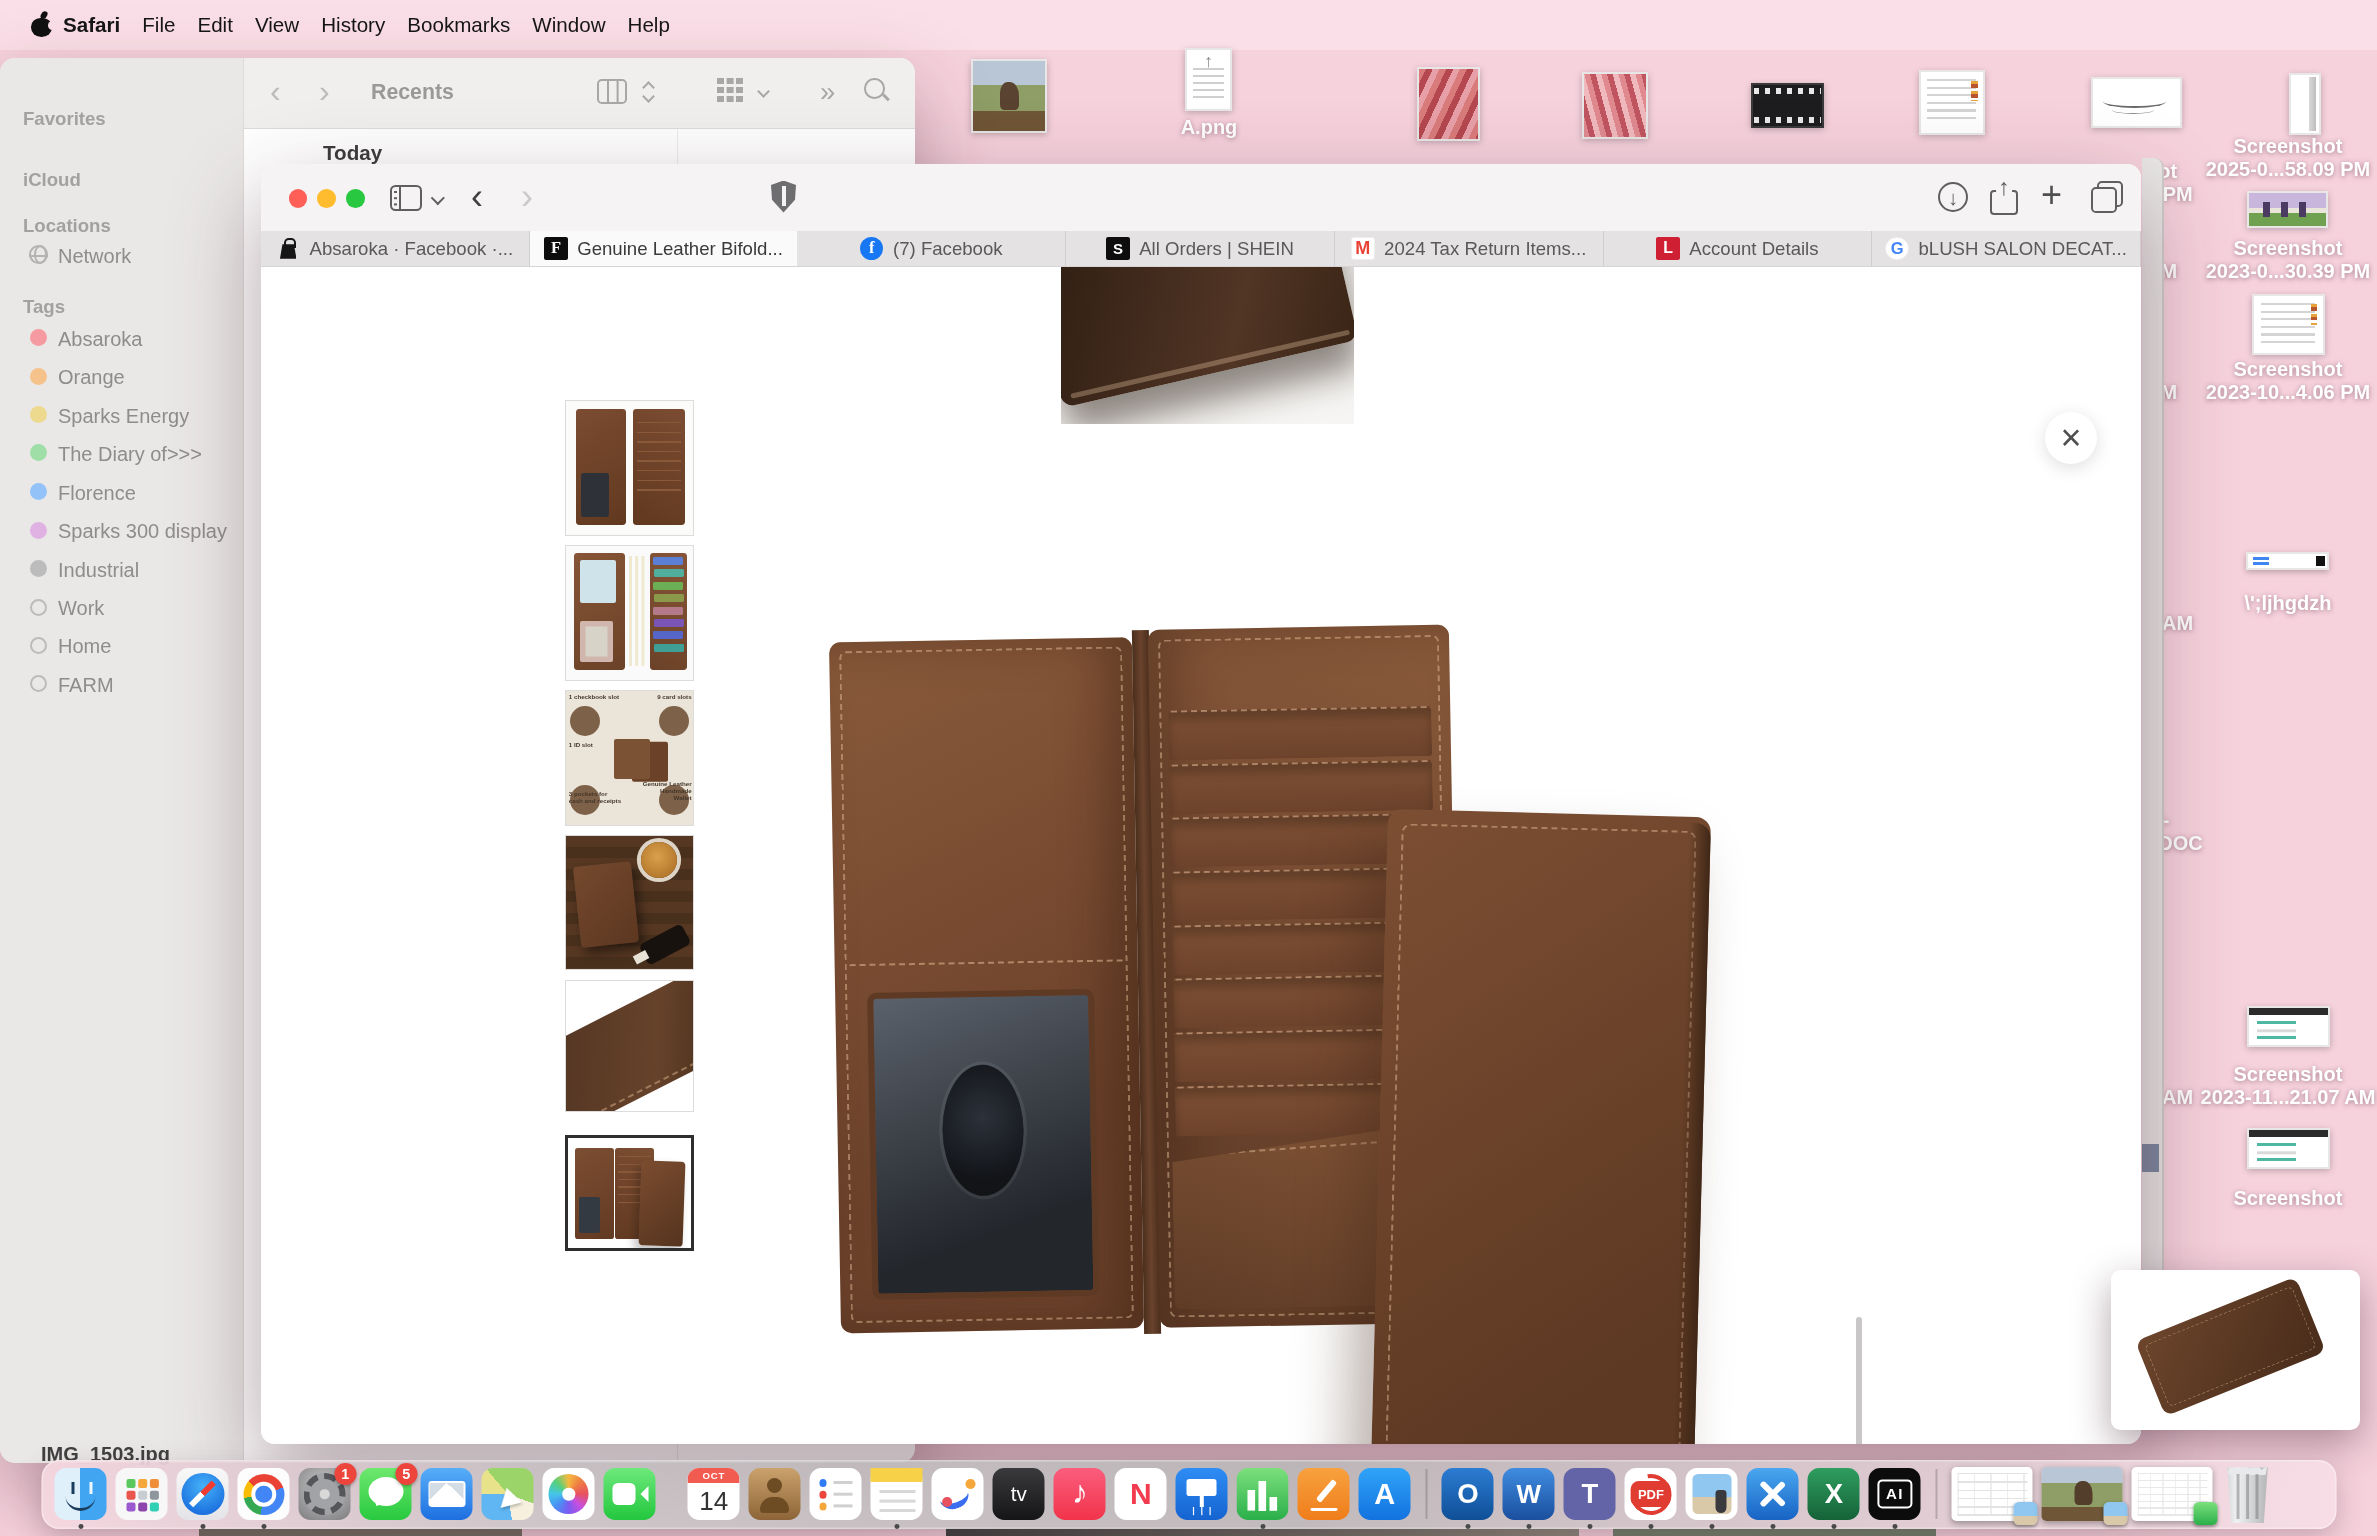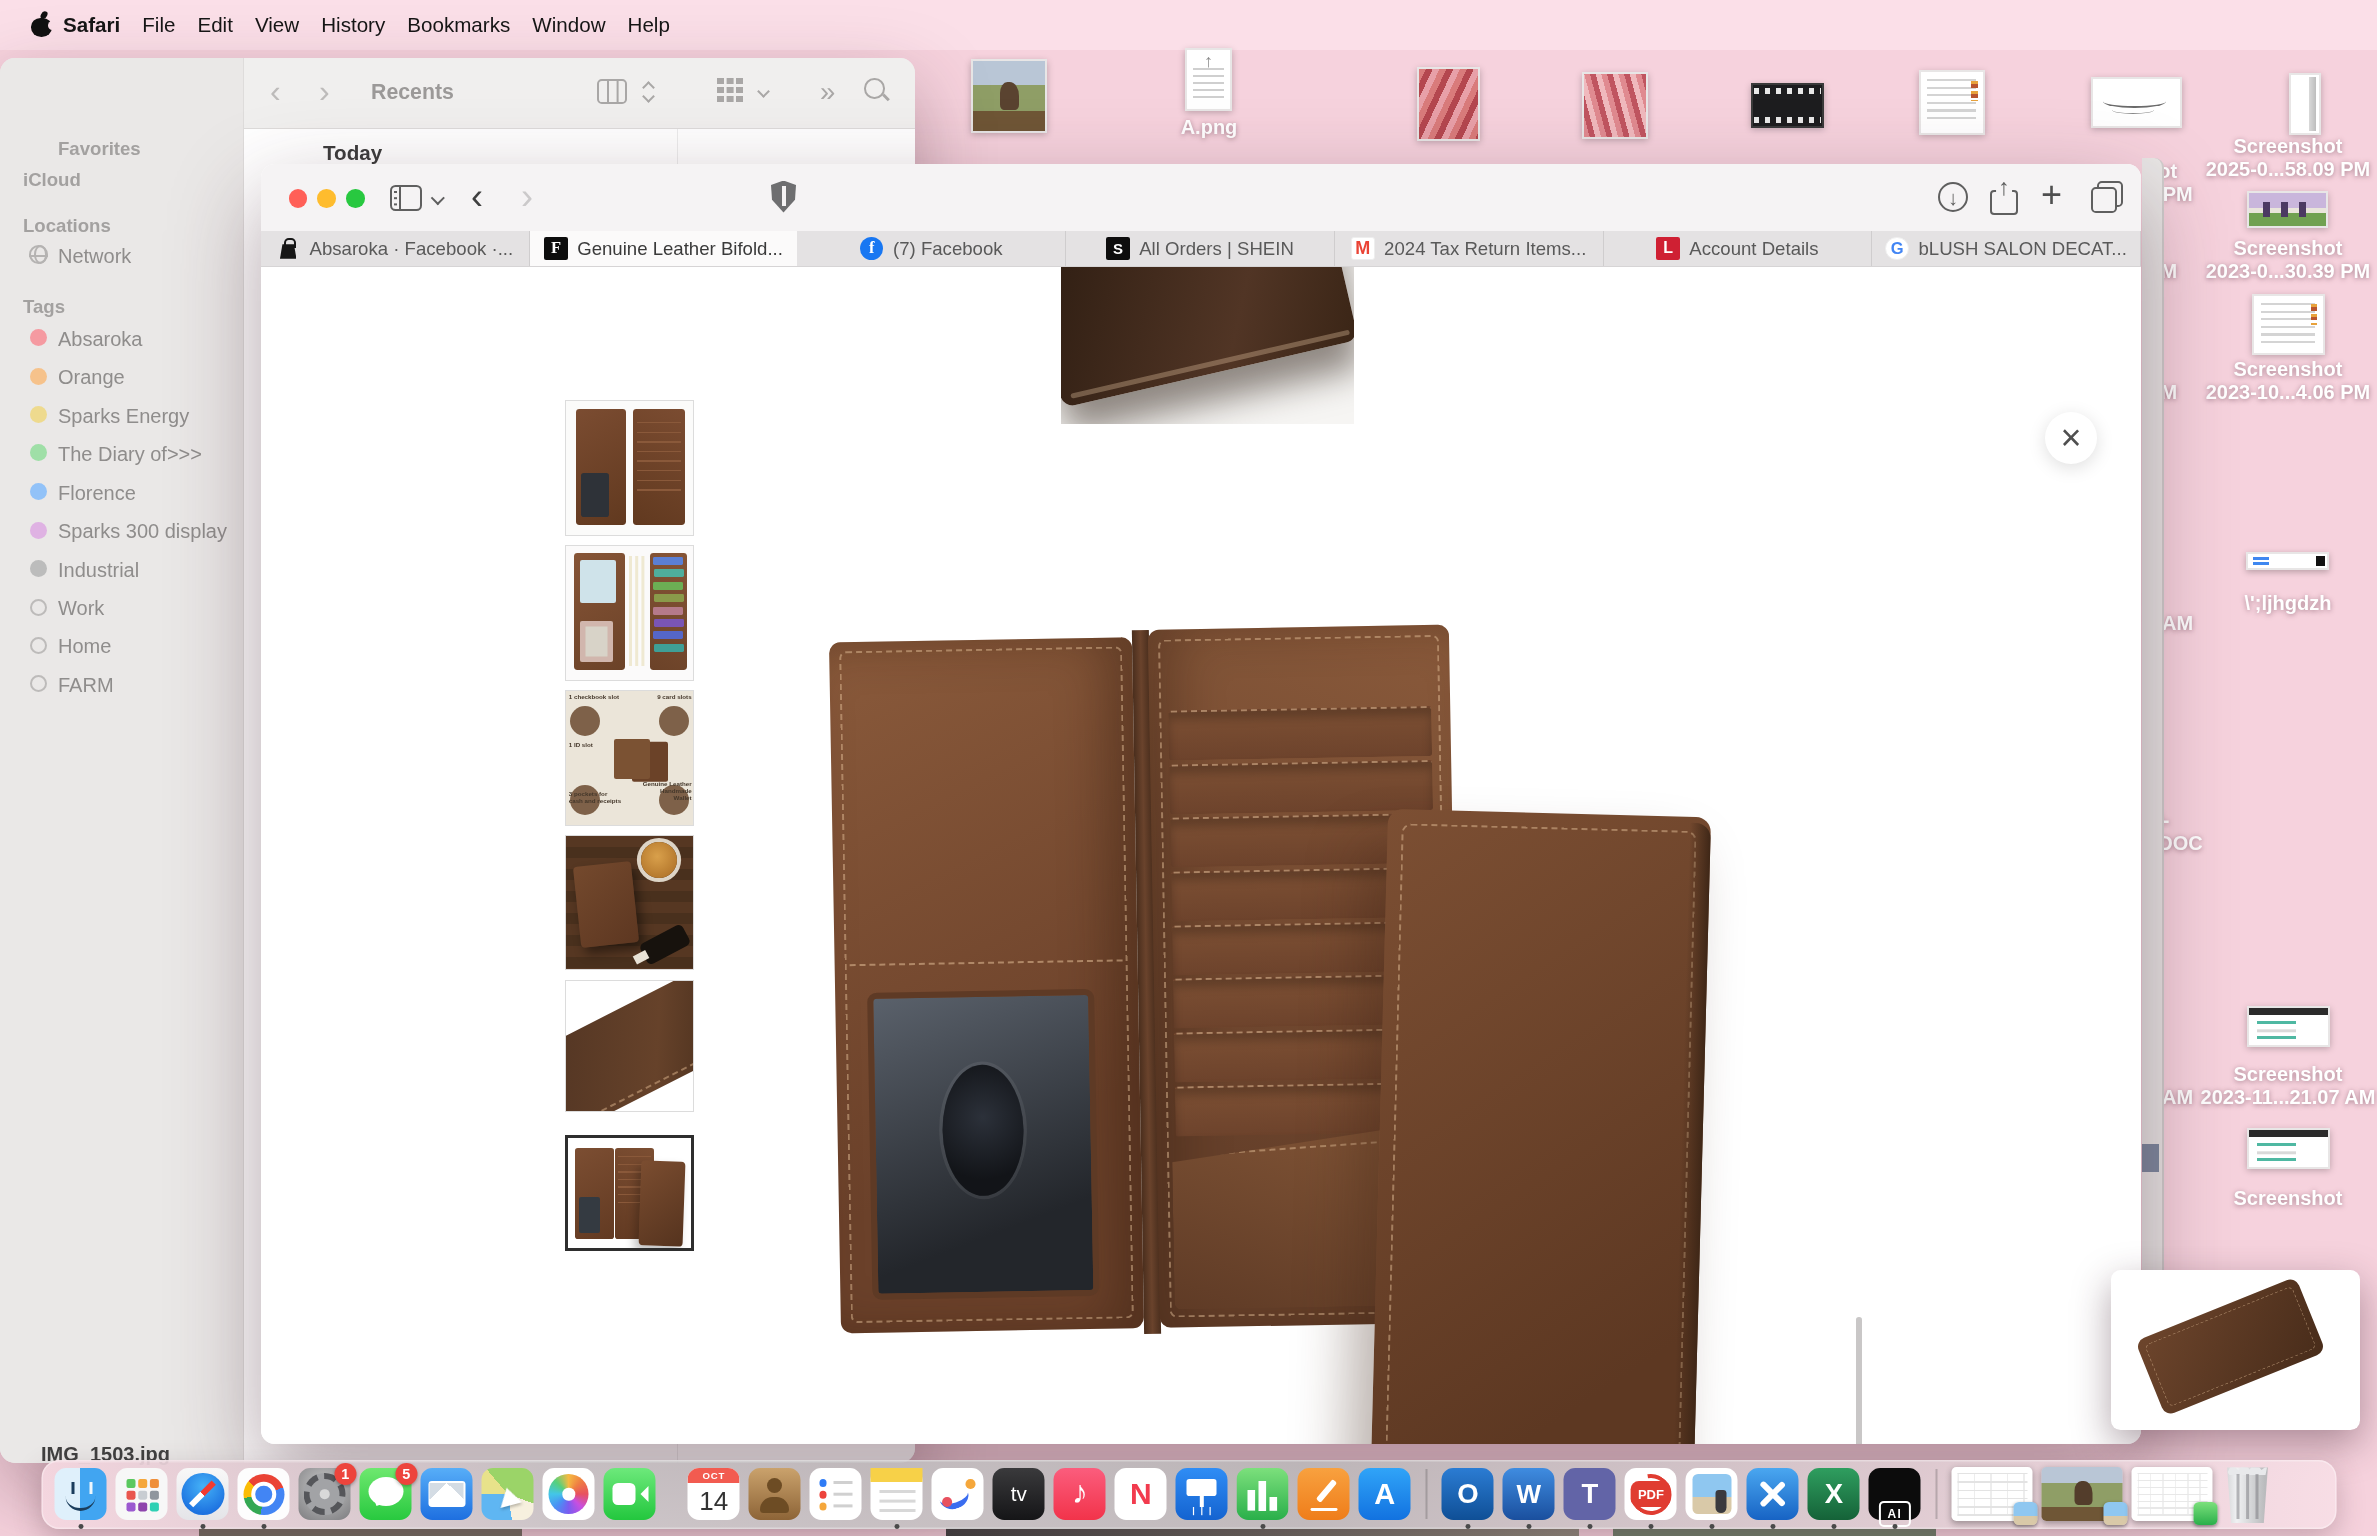--- a/index.html
+++ b/index.html
@@ -357,21 +357,21 @@
   .i-photoapp{background:#fff;}
   .i-photoapp::before{content:"";position:absolute;left:6.2px;top:6.2px;right:6.2px;bottom:6.2px;border-radius:5.5px;
     background:linear-gradient(#8fc7f0 0 58%,#d9c9a8 58% 100%);}
   .i-photoapp::after{content:"";position:absolute;right:11px;bottom:6.9px;width:11px;height:23.4px;background:#3a3a3e;border-radius:3.4px 3.4px 5.5px 5.5px;}
   .i-airport{background:linear-gradient(#4aa7f0,#1763c4);}
   .i-airport::before{content:"";position:absolute;left:50%;top:50%;width:5.5px;height:32px;background:#fff;border-radius:2.8px;transform:translate(-50%,-50%) rotate(45deg);}
   .i-airport::after{content:"";position:absolute;left:50%;top:50%;width:5.5px;height:32px;background:#fff;border-radius:2.8px;transform:translate(-50%,-50%) rotate(-45deg);}
   .i-excel{background:linear-gradient(#2f9e5f,#156238);}
   .i-excel .glyph{font-size:27.5px;}
   .i-ai{background:#0c0c0c;}
-  .i-ai .glyph{font-size:12px;border:2.1px solid #fff;padding:4.1px 6.2px;letter-spacing:1.4px;transform:translate(-50%,-50%) rotate(0deg);border-radius:5px;margin-top:20px;}
+  .i-ai .glyph{font-size:15px;border:2.1px solid #fff;padding:4.1px 6.2px;letter-spacing:1.4px;transform:translate(-50%,-50%) rotate(0deg);border-radius:5px;}
   .dmin{position:relative;width:81px;height:54px;border-radius:4.8px;flex:0 0 auto;cursor:pointer;box-shadow:0 2.8px 6.9px rgba(0,0,0,.3);}
   .m-grid{background:#fff;}
   .m-grid::before{content:"";position:absolute;left:5.5px;top:5.5px;right:5.5px;bottom:5.5px;
     background:repeating-linear-gradient(#e3e3e3 0 1.4px,transparent 1.4px 8.3px),repeating-linear-gradient(90deg,#ededed 0 1.4px,transparent 1.4px 16.5px);}
   .m-grid::after{content:"";position:absolute;right:-4.1px;bottom:-4.1px;width:23.4px;height:23.4px;border-radius:5.5px;
     background:linear-gradient(#8fc7f0 0 60%,#d9c9a8 60% 100%);box-shadow:0 1.4px 3.4px rgba(0,0,0,.35);}
   .m-horse{background:linear-gradient(#b9c6d6 0 30%,#8f9e66 30% 74%,#6f5636 74% 100%);}
   .m-horse::before{content:"";position:absolute;left:40%;top:26%;width:22%;height:44%;background:#53open;background:#533d2b;border-radius:40% 50% 20% 20%;}
   .m-horse::after{content:"";position:absolute;right:-4.1px;bottom:-4.1px;width:23.4px;height:23.4px;border-radius:5.5px;
     background:linear-gradient(#8fc7f0 0 60%,#d9c9a8 60% 100%);box-shadow:0 1.4px 3.4px rgba(0,0,0,.35);}
@@ -486,21 +486,21 @@
     <div id="finder-title">Recents</div>
     <div class="f-cols"></div>
     <div class="chev up" style="left:644px;top:25px;"></div>
     <div class="chev down" style="left:644px;top:34px;"></div>
     <div class="f-grid"></div>
     <div class="chev down" style="left:759px;top:29px;"></div>
     <div class="f-more">»</div>
     <div class="f-search"></div>
 
     <div class="sidebar">
-      <div class="sb-header" style="top:80px;margin-left:35px;">Favorites</div>
+      <div class="sb-header" style="top:50px;">Favorites</div>
       <div class="sb-header" style="top:111px;">iCloud</div>
       <div class="sb-header" style="top:157px;">Locations</div>
       <div class="sb-globe" style="top:187px;"></div>
       <div class="sb-item" style="top:187px;">Network</div>
       <div class="sb-header" style="top:238px;">Tags</div>
       <div class="sb-dot" style="top:271px;background:#f59aa1;"></div>
       <div class="sb-item" style="top:270px;">Absaroka</div>
       <div class="sb-dot" style="top:310px;background:#f6c28b;"></div>
       <div class="sb-item" style="top:308px;">Orange</div>
       <div class="sb-dot" style="top:348px;background:#eeda8e;"></div>

